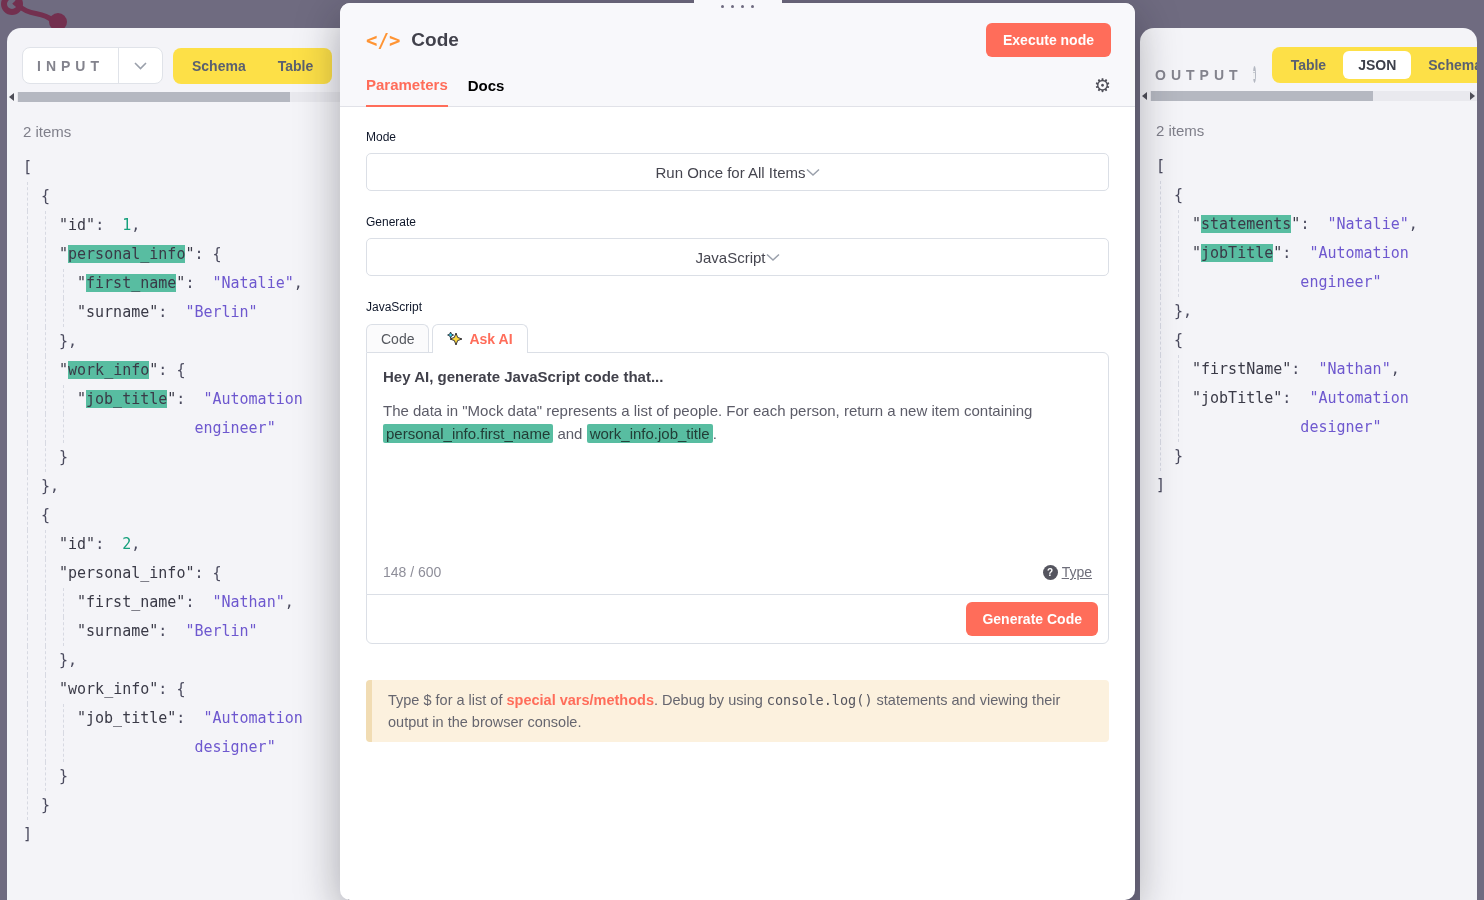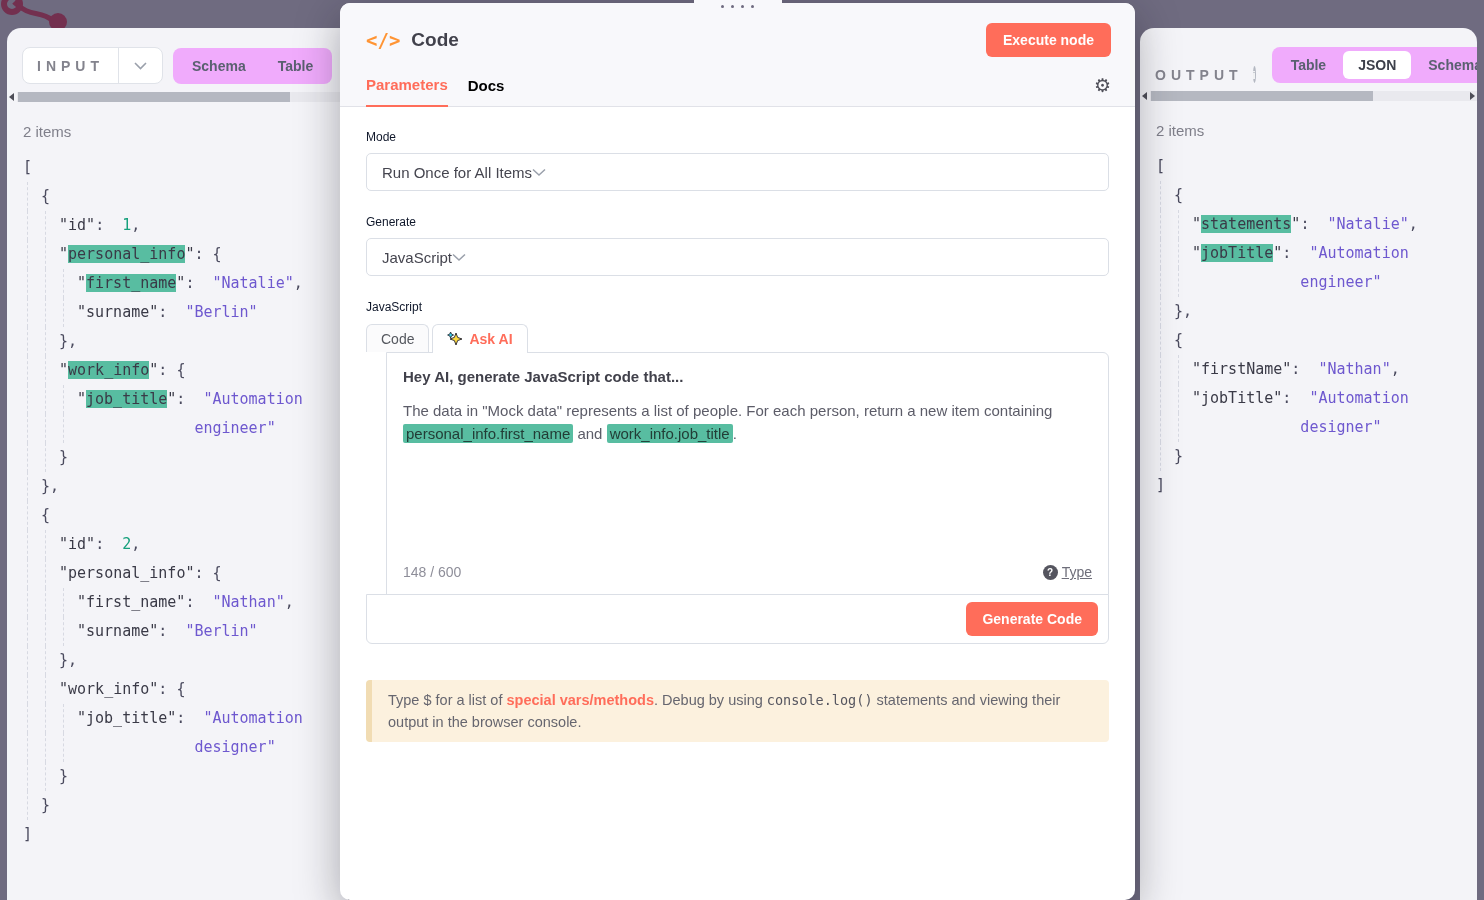--- a/index.html
+++ b/index.html
@@ -14,21 +14,21 @@
   #left-panel  { left:7px;    top:28px; width:341px; height:872px; border-radius:14px 0 0 0; }
   #right-panel { left:1140px; top:28px; width:337px; height:872px; border-radius:14px 14px 0 0; }
 
   .io-header { display:flex; align-items:flex-end; padding:19px 0 0 15px; }
   .io-label { font-size:14px; font-weight:700; letter-spacing:5px; color:#83838d; white-space:nowrap; }
   .input-select { display:flex; height:37px; background:#fff; border:1px solid #e0e3e9; border-radius:8px; overflow:hidden; }
   .input-select .lbl { padding:0 14px; display:flex; align-items:center; }
   .input-chev { width:44px; border-left:1px solid #e0e3e9; display:flex; align-items:center; justify-content:center; }
   .info-icon { width:17px; height:17px; border-radius:50%; background:#b4b8c2; color:#fff; font-size:11px; font-weight:700;
                display:inline-flex; align-items:center; justify-content:center; margin-left:10px; font-style:normal; }
-  .pill { background:#f0abfc; border-radius:8px; padding:4px; display:flex; gap:2px; flex:none; }
+  .pill { background:#fde047; border-radius:8px; padding:4px; display:flex; gap:2px; flex:none; }
   .pill-tab { padding:6px 15px; font-size:14px; font-weight:600; color:#5a6070; border-radius:6px; white-space:nowrap; }
   .pill-tab.active { background:#fff; color:#3c3f4a; }
 
   .hscroll { position:relative; height:12px; margin-top:7px; }
   .hscroll .track { position:absolute; left:10px; right:0; top:1px; height:10px; background:#e9e9ee; }
   .hscroll .thumb { position:absolute; top:1px; height:10px; background:#b5b8c1; }
   .arr { position:absolute; top:2px; width:0; height:0; border-top:4px solid transparent; border-bottom:4px solid transparent; }
   .arr-l { left:2px; border-right:5px solid #4e4e58; }
   .arr-r { right:2px; border-left:5px solid #4e4e58; }
 
@@ -58,28 +58,28 @@
   #execute-btn { margin-left:auto; font-size:14px; padding:9px 17px; }
   .tabs-row { display:flex; align-items:flex-end; margin-top:17px; }
   .mtab { font-size:15px; padding-bottom:12px; }
   .mtab.active { color:#ff6d5a; font-weight:700; border-bottom:2px solid #ff6d5a; margin-bottom:-1px; }
   .mtab.plain { color:#000000; font-weight:600; margin-left:20px; }
   .gear { margin-left:auto; font-size:19px; color:#4e4e58; padding-bottom:10px; font-family:"DejaVu Sans",sans-serif; }
 
   #modal-body { padding:23px 26px; }
   .field-label { font-size:12px; color:#0f172a; margin-bottom:9px; }
   .select { height:38px; border:1px solid #dbdfe6; border-radius:5px; background:#fff; display:flex; align-items:center;
-            justify-content:flex-start; padding:0 15px; font-size:15px; color:#45454f; margin-bottom:24px; }
+            justify-content:center; padding:0 15px; font-size:15px; color:#45454f; margin-bottom:24px; }
 
   .code-tabs { display:flex; margin-top:10px; position:relative; z-index:2; }
   .ct { border:1px solid #dbdfe6; border-bottom:none; border-radius:6px 6px 0 0; padding:6px 14px 5px;
         font-size:14px; background:#fbfbfc; color:#55585f; display:flex; align-items:center; gap:6px; }
   .ct.active { background:#fff; color:#ff6d5a; font-weight:600; margin-left:3px; margin-bottom:-1px; padding-bottom:6px; }
 
-  .prompt-box { border:1px solid #dbdfe6; border-radius:0 6px 0 0; height:243px; display:flex; flex-direction:column; background:#fff;margin-left:20px; }
+  .prompt-box { border:1px solid #dbdfe6; border-radius:0 6px 0 0; height:243px; display:flex; flex-direction:column; background:#fff; }
   .prompt-content { padding:15px 16px; flex:1; }
   .prompt-title { font-size:15px; font-weight:700; color:#41414b; margin-bottom:14px; }
   .prompt-para { font-size:15px; color:#5c5c68; line-height:23px; max-width:706px; }
   .seg-hl { background:#58bda1; color:#223d36; padding:1px 3px; border-radius:2px; }
   .prompt-footer { display:flex; align-items:center; padding:12px 16px 14px;gap:28px; }
   .counter { font-size:14px; color:#8e8e99; }
   .help { margin-left:auto; display:flex; align-items:center; gap:4px; font-size:14px; color:#6e6e7a; }
   .help-icon { width:15px; height:15px; border-radius:50%; background:#55555f; color:#fff; font-size:10px; font-weight:700;
                display:flex; align-items:center; justify-content:center; font-style:normal; }
   .help-label { text-decoration:underline; }

